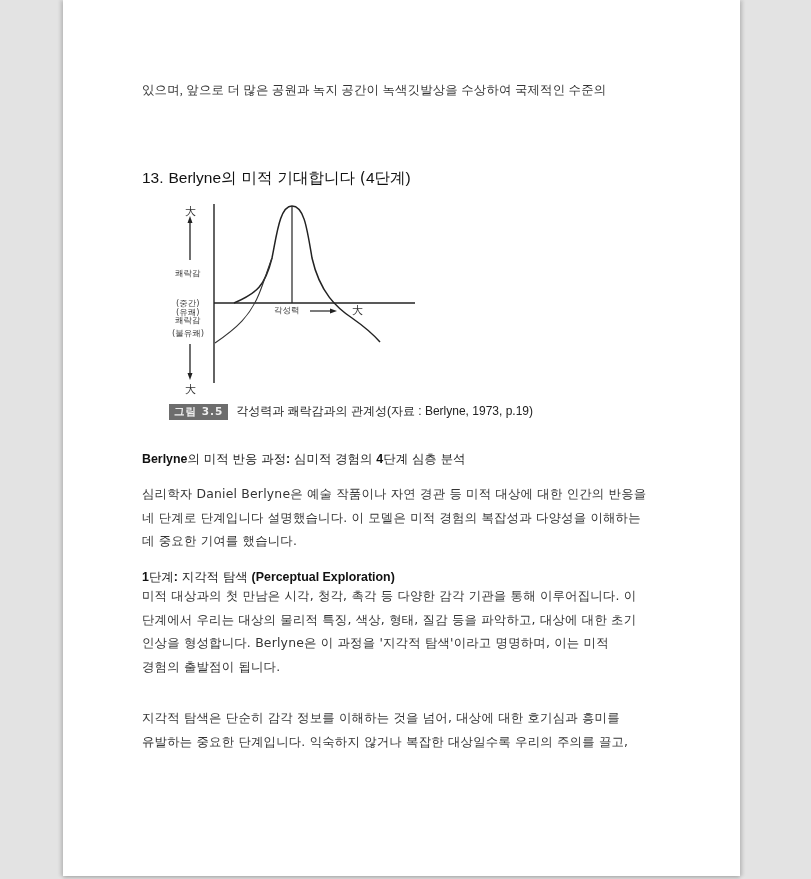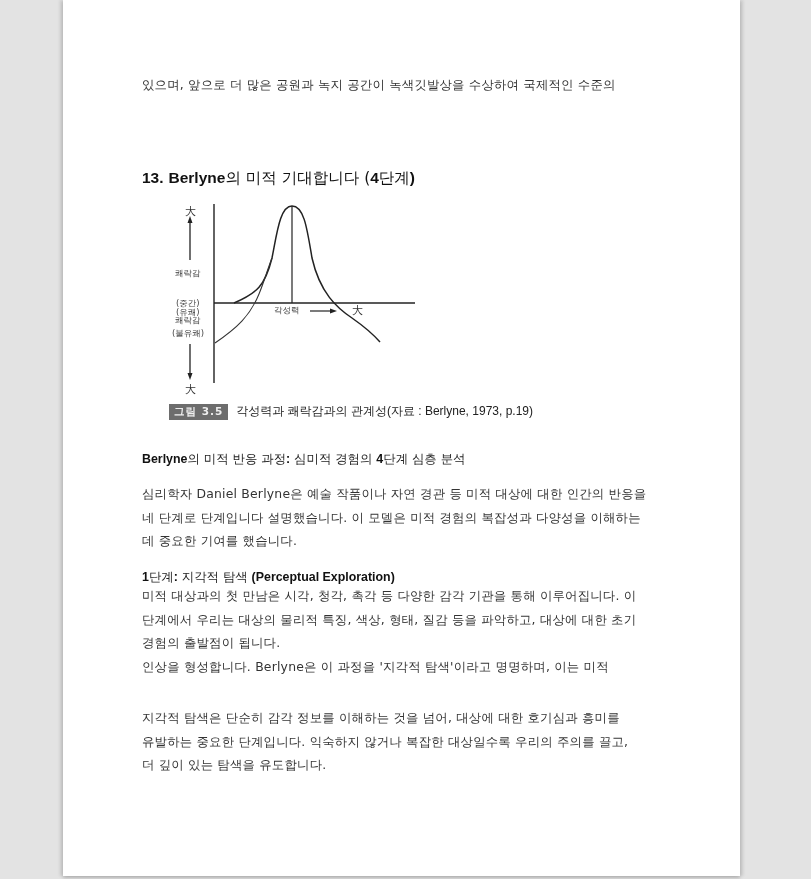--- a/index.html
+++ b/index.html
@@ -18,21 +18,21 @@
   .para {
     position:absolute; left:0; width:525px;
     font-size:12.4px; line-height:23.5px; color:#333;
     letter-spacing:0.2px; white-space:nowrap;
   }
   .para .line { display:block; height:23.5px; }
   .heading {
     position:absolute; left:0; top:168px;
     font-size:15.5px; color:#111; white-space:nowrap;
   }
-  .heading b { font-family:"Liberation Sans",sans-serif; font-weight:700; }
+  .heading b { font-family:"Liberation Sans",sans-serif; font-weight:400; }
   .subhead {
     position:absolute; left:0; font-size:12.4px; color:#222; white-space:nowrap;
   }
   .subhead b { font-family:"Liberation Sans",sans-serif; font-weight:700; color:#111; }
   .figure {
     position:absolute; left:100px; top:198px; width:420px; height:230px;
   }
   .figure svg { position:absolute; left:0; top:0; }
   .fig-caption {
     position:absolute; left:7px; top:205px; white-space:nowrap;
@@ -43,21 +43,21 @@
     font-size:10.5px; padding:1px 5px; margin-right:8px; letter-spacing:1px;
   }
   .cap-text { font-family:"Liberation Sans",sans-serif; font-size:12px; color:#222; }
 </style>
 </head>
 <body>
 
 <div class="page">
   <div class="content">
 
-    <div class="para" style="top:73px;">
+    <div class="para" style="top:79px;font-family:Liberation Serif, serif;">
       <span class="line">있으며, 앞으로 더 많은 공원과 녹지 공간이 녹색깃발상을 수상하여 국제적인 수준의</span>
     </div>
 
     <div class="heading">
       <b>13.</b>
       <b>Berlyne</b><span>의 미적 기대합니다 (</span><b>4</b><span>단계</span><b>)</b>
     </div>
 
     <div class="figure" style="left:20px;">
       <svg width="420" height="205" viewBox="0 0 420 205">
@@ -107,24 +107,23 @@
       <span class="line">데 중요한 기여를 했습니다.</span>
     </div>
 
     <div class="subhead" style="top:569px;text-align:center;">
       <b>1</b><span>단계</span><b>:</b><span> 지각적 탐색 </span><b>(Perceptual Exploration)</b>
     </div>
 
     <div class="para" style="top:584px;">
       <span class="line">미적 대상과의 첫 만남은 시각, 청각, 촉각 등 다양한 감각 기관을 통해 이루어집니다. 이</span>
       <span class="line">단계에서 우리는 대상의 물리적 특징, 색상, 형태, 질감 등을 파악하고, 대상에 대한 초기</span>
+      <span class="line">인상을 형성합니다. Berlyne은 이 과정을 '지각적 탐색'이라고 명명하며, 이는 미적</span>
       <span class="line">경험의 출발점이 됩니다.</span>
-      <span class="line">인상을 형성합니다. Berlyne은 이 과정을 '지각적 탐색'이라고 명명하며, 이는 미적</span>
     </div>
 
     <div class="para" style="top:706px;">
       <span class="line">지각적 탐색은 단순히 감각 정보를 이해하는 것을 넘어, 대상에 대한 호기심과 흥미를</span>
       <span class="line">유발하는 중요한 단계입니다. 익숙하지 않거나 복잡한 대상일수록 우리의 주의를 끌고,</span>
-      <span class="line">더 깊이 있는 탐색을 유도합니다.</span>
     </div>
 
   </div>
 </div>
 
 </body></html>

